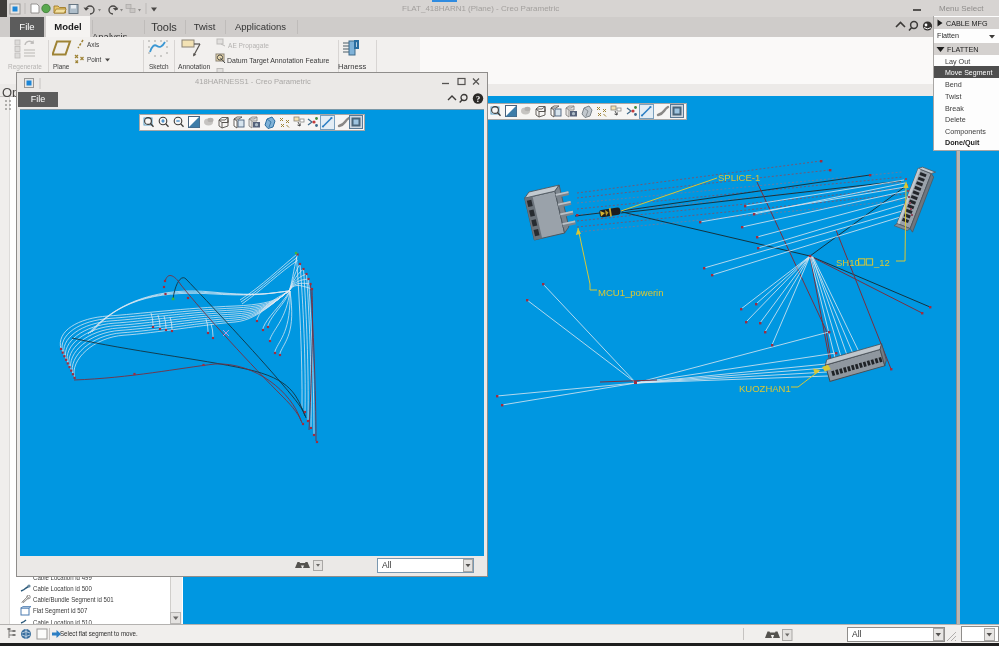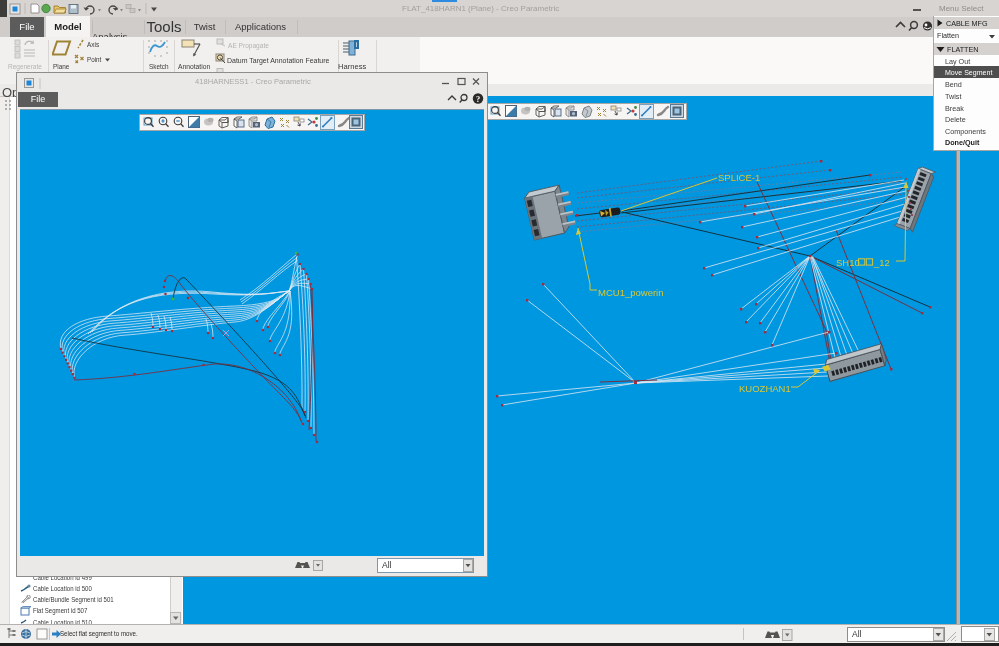--- a/index.html
+++ b/index.html
@@ -37,21 +37,21 @@
   <line x1="146" y1="3" x2="146" y2="14" stroke="#bcb9b7" stroke-width="1"></line>
   <path d="M151 7.5 l6 0 -3 4z" fill="#4a4846"></path>
 </svg>
 <div class="abs txt" style="left:402px;top:4px;font-size:8px;color:#a3a09e;">FLAT_418HARN1 (Plane) - Creo Parametric</div>
 <div class="abs" style="left:913px;top:9px;width:8px;height:1.6px;background:#555351;"></div>
 
 <div class="abs" style="left:0;top:17px;width:999px;height:20px;background:#cfccca;"></div>
 <div class="abs txt" style="left:10px;top:17px;width:34px;height:20px;background:#5c5c5c;color:#fff;font-size:9.5px;text-align:center;line-height:20px;">File</div>
 <div class="abs txt" style="left:46px;top:16px;width:44px;height:21px;background:#f5f3f1;color:#1c1c1c;font-size:9.5px;text-align:center;line-height:21px;font-weight:bold;">Model</div>
 <div class="abs txt" style="left:92px;top:17px;width:51px;height:20px;color:#333;font-size:9.5px;text-align:left;line-height:20px;margin-top:10px;">Analysis</div>
-<div class="abs txt" style="left:144px;top:17px;width:40px;height:20px;color:#333;font-size:15px;text-align:center;line-height:20px;">Tools</div>
+<div class="abs txt" style="left:144px;top:17px;width:40px;height:20px;color:#333;font-size:11px;text-align:center;line-height:20px;">Tools</div>
 <div class="abs txt" style="left:185px;top:17px;width:39px;height:20px;color:#333;font-size:9.5px;text-align:center;line-height:20px;">Twist</div>
 <div class="abs txt" style="left:225px;top:17px;width:71px;height:20px;color:#333;font-size:9.5px;text-align:center;line-height:20px;">Applications</div>
 <div class="abs" style="left:92px;top:20px;width:1px;height:14px;background:#bfbcba;"></div>
 <div class="abs" style="left:143.5px;top:20px;width:1px;height:14px;background:#bfbcba;"></div>
 <div class="abs" style="left:184.5px;top:20px;width:1px;height:14px;background:#bfbcba;"></div>
 <div class="abs" style="left:224.5px;top:20px;width:1px;height:14px;background:#bfbcba;"></div>
 <div class="abs" style="left:296.5px;top:20px;width:1px;height:14px;background:#bfbcba;"></div>
 
 <svg class="abs" style="left:893px;top:18px;" width="42" height="16" viewBox="0 0 42 16">
   <path d="M3 9 l4.5-4.5 4.5 4.5" fill="none" stroke="#3c3a38" stroke-width="1.6"></path>

